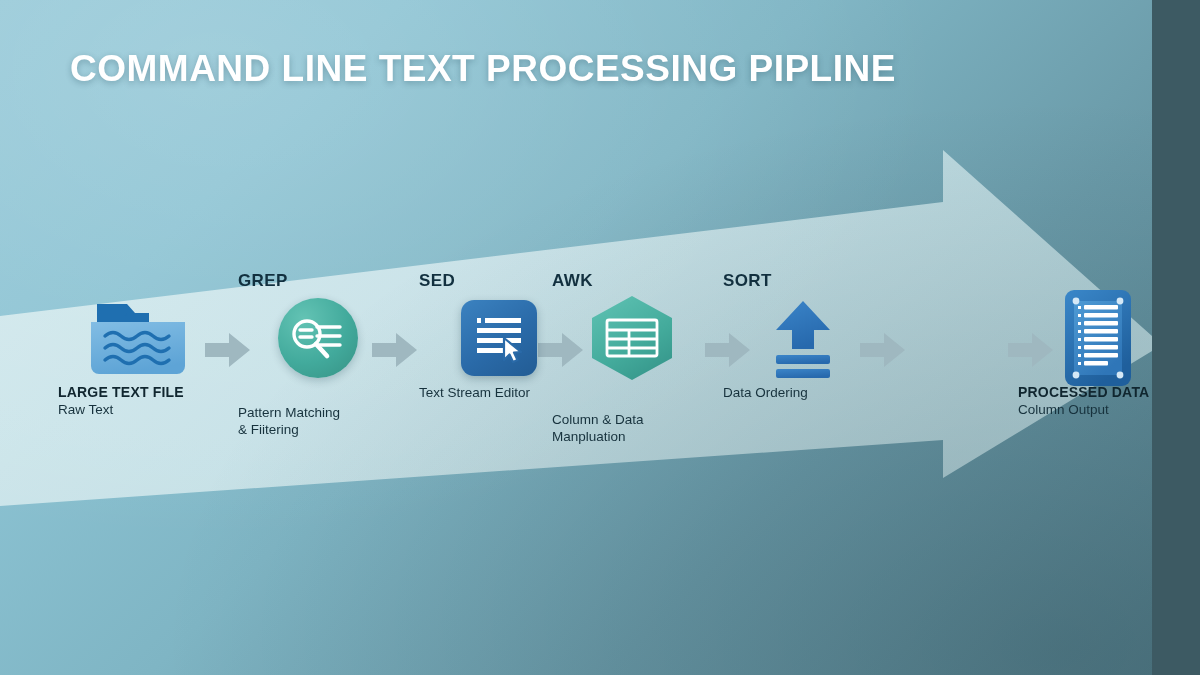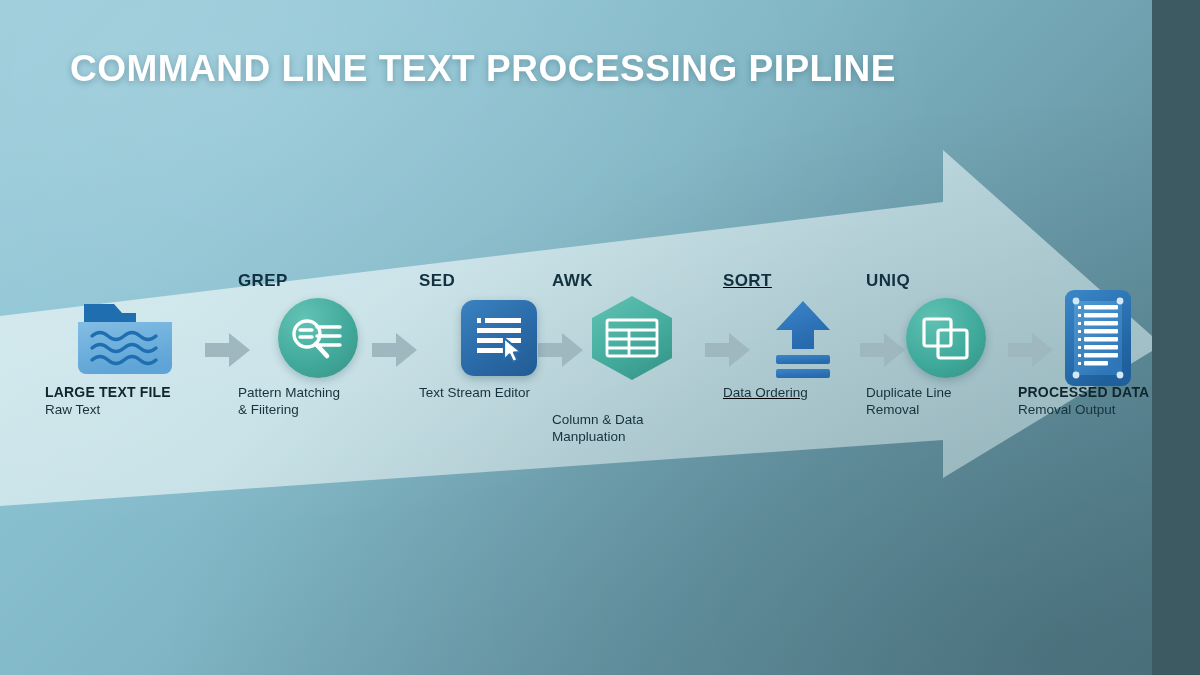--- a/index.html
+++ b/index.html
@@ -150,21 +150,21 @@
   </svg>
   <svg class="connector" style="left:860px;" viewBox="0 0 46 40">
     <polygon points="0,13 24,13 24,3 45,20 24,37 24,27 0,27" fill="#9fb8c0"></polygon>
   </svg>
   <svg class="connector" style="left:1008px;" viewBox="0 0 46 40">
     <polygon points="0,13 24,13 24,3 45,20 24,37 24,27 0,27" fill="#9fb8c0"></polygon>
   </svg>
 
   <div class="pipeline">
 
-    <div class="node" style="left:45px;">
+    <div class="node" style="left:58px;">
       <div class="node-title spacer"></div>
       <div class="icon-wrap">
         <svg width="106" height="92" viewBox="0 0 106 92">
           <defs>
             <linearGradient id="folderBody" x1="0" y1="0" x2="0.3" y2="1">
               <stop offset="0%" stop-color="#82bde4"></stop>
               <stop offset="100%" stop-color="#5ea4d6"></stop>
             </linearGradient>
           </defs>
           <path d="M12 12 h30 l8 9 h14 v13 H12 Z" fill="#1f6fb0" rx="3"></path>
@@ -191,21 +191,21 @@
               <line x1="27" y1="22" x2="50" y2="22"></line>
               <line x1="27" y1="31" x2="50" y2="31"></line>
               <line x1="10" y1="16" x2="22" y2="16"></line>
               <line x1="10" y1="23" x2="22" y2="23"></line>
             </g>
             <circle cx="17" cy="20" r="13" fill="none" stroke="#ffffff" stroke-width="3.4"></circle>
             <line x1="26" y1="30" x2="37" y2="42" stroke="#ffffff" stroke-width="4.6" stroke-linecap="round"></line>
           </svg>
         </div>
       </div>
-      <div class="node-caption" style="white-space:pre-line;">Pattern Matching
+      <div class="node-caption" style="white-space:pre-line;margin-top:20px;">Pattern Matching
 &amp; Fiitering</div>
     </div>
 
     <div class="node" style="left:419px;">
       <div class="node-title">SED</div>
       <div class="icon-wrap">
         <div class="sq-icon" style="background:linear-gradient(145deg, #3b82c0 0%, #2a6aa8 55%, #225c94 100%);">
           <svg width="58" height="56" viewBox="0 0 58 56">
             <rect x="7" y="8" width="4" height="5" fill="#ffffff"></rect>
             <rect x="15" y="8" width="36" height="5" fill="#ffffff"></rect>
@@ -237,51 +237,38 @@
             <line x1="21" y1="45" x2="71" y2="45"></line>
             <line x1="21" y1="54" x2="71" y2="54"></line>
             <line x1="43" y1="36" x2="43" y2="62"></line>
           </g>
         </svg>
       </div>
       <div class="node-caption" style="white-space:pre-line;margin-top:27px;">Column &amp; Data
 Manpluation</div>
     </div>
 
-    <div class="node" style="left:723px;text-decoration:underline;">
+    <div class="node" style="left:723px;">
       <div class="node-title">SORT</div>
       <div class="icon-wrap">
         <svg width="74" height="82" viewBox="0 0 74 82">
           <defs>
             <linearGradient id="sortGrad" x1="0" y1="0" x2="0.4" y2="1">
               <stop offset="0%" stop-color="#3b85c9"></stop>
               <stop offset="100%" stop-color="#2769ad"></stop>
             </linearGradient>
           </defs>
           <polygon points="37,4 64,33 48,33 48,52 26,52 26,33 10,33" fill="url(#sortGrad)"></polygon>
           <rect x="10" y="58" width="54" height="9" rx="2" fill="url(#sortGrad)"></rect>
           <rect x="10" y="72" width="54" height="9" rx="2" fill="url(#sortGrad)"></rect>
         </svg>
       </div>
       <div class="node-caption" style="white-space:pre-line;">Data Ordering</div>
     </div>
 
-    <div class="node" style="left:866px;">
-      <div class="node-title">UNIQ</div>
-      <div class="icon-wrap">
-        <div class="circle-icon" style="background:radial-gradient(circle at 34% 26%, #5fc2b2 0%, #3fa99b 58%, #33907f 100%);">
-          <svg width="52" height="50" viewBox="0 0 52 50">
-            <rect x="4" y="6" width="27" height="27" rx="2.5" fill="none" stroke="#ffffff" stroke-width="3.2"></rect>
-            <rect x="18" y="17" width="29" height="28" rx="2.5" fill="none" stroke="#ffffff" stroke-width="3.2"></rect>
-          </svg>
-        </div>
-      </div>
-      <div class="node-caption" style="white-space:pre-line;">Duplicate Line
-Removal</div>
-    </div>
 
     <div class="node" style="left:1018px;">
       <div class="node-title spacer"></div>
       <div class="icon-wrap">
         <svg width="86" height="104" viewBox="0 0 86 104">
           <defs>
             <linearGradient id="cardFrame" x1="0" y1="0" x2="0.5" y2="1">
               <stop offset="0%" stop-color="#3a87c9"></stop>
               <stop offset="100%" stop-color="#1f5f9c"></stop>
             </linearGradient>
@@ -312,17 +299,17 @@
           </g>
           <g fill="#d5e8f6">
             <circle cx="21" cy="15" r="3.4"></circle>
               <circle cx="65" cy="15" r="3.4"></circle>
             <circle cx="21" cy="89" r="3.4"></circle>
               <circle cx="65" cy="89" r="3.4"></circle>
           </g>
         </svg>
       </div>
       <div class="node-label">PROCESSED DATA</div>
-      <div class="node-sub">Removal Output</div>
+      <div class="node-sub">Column Output</div>
     </div>
 
   </div>
 </div>
 
 </body></html>

